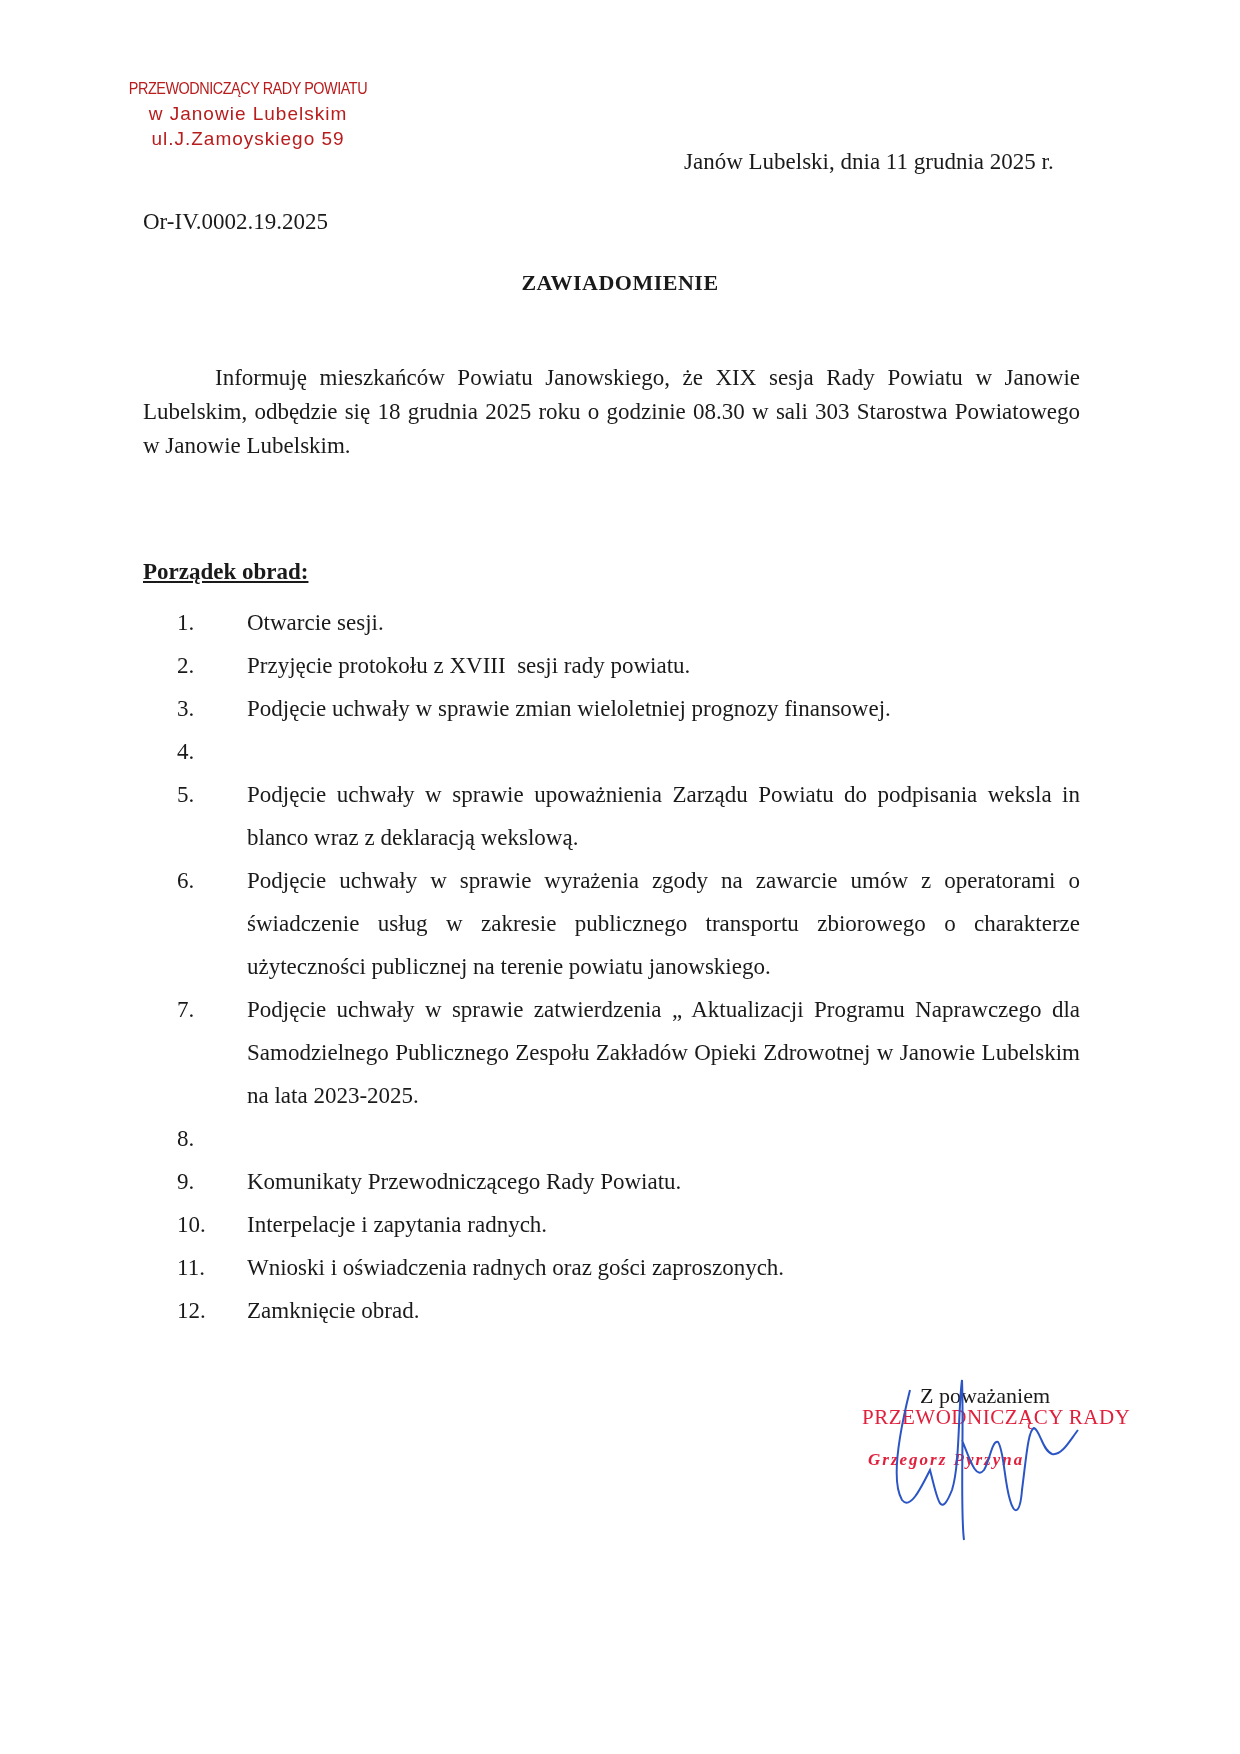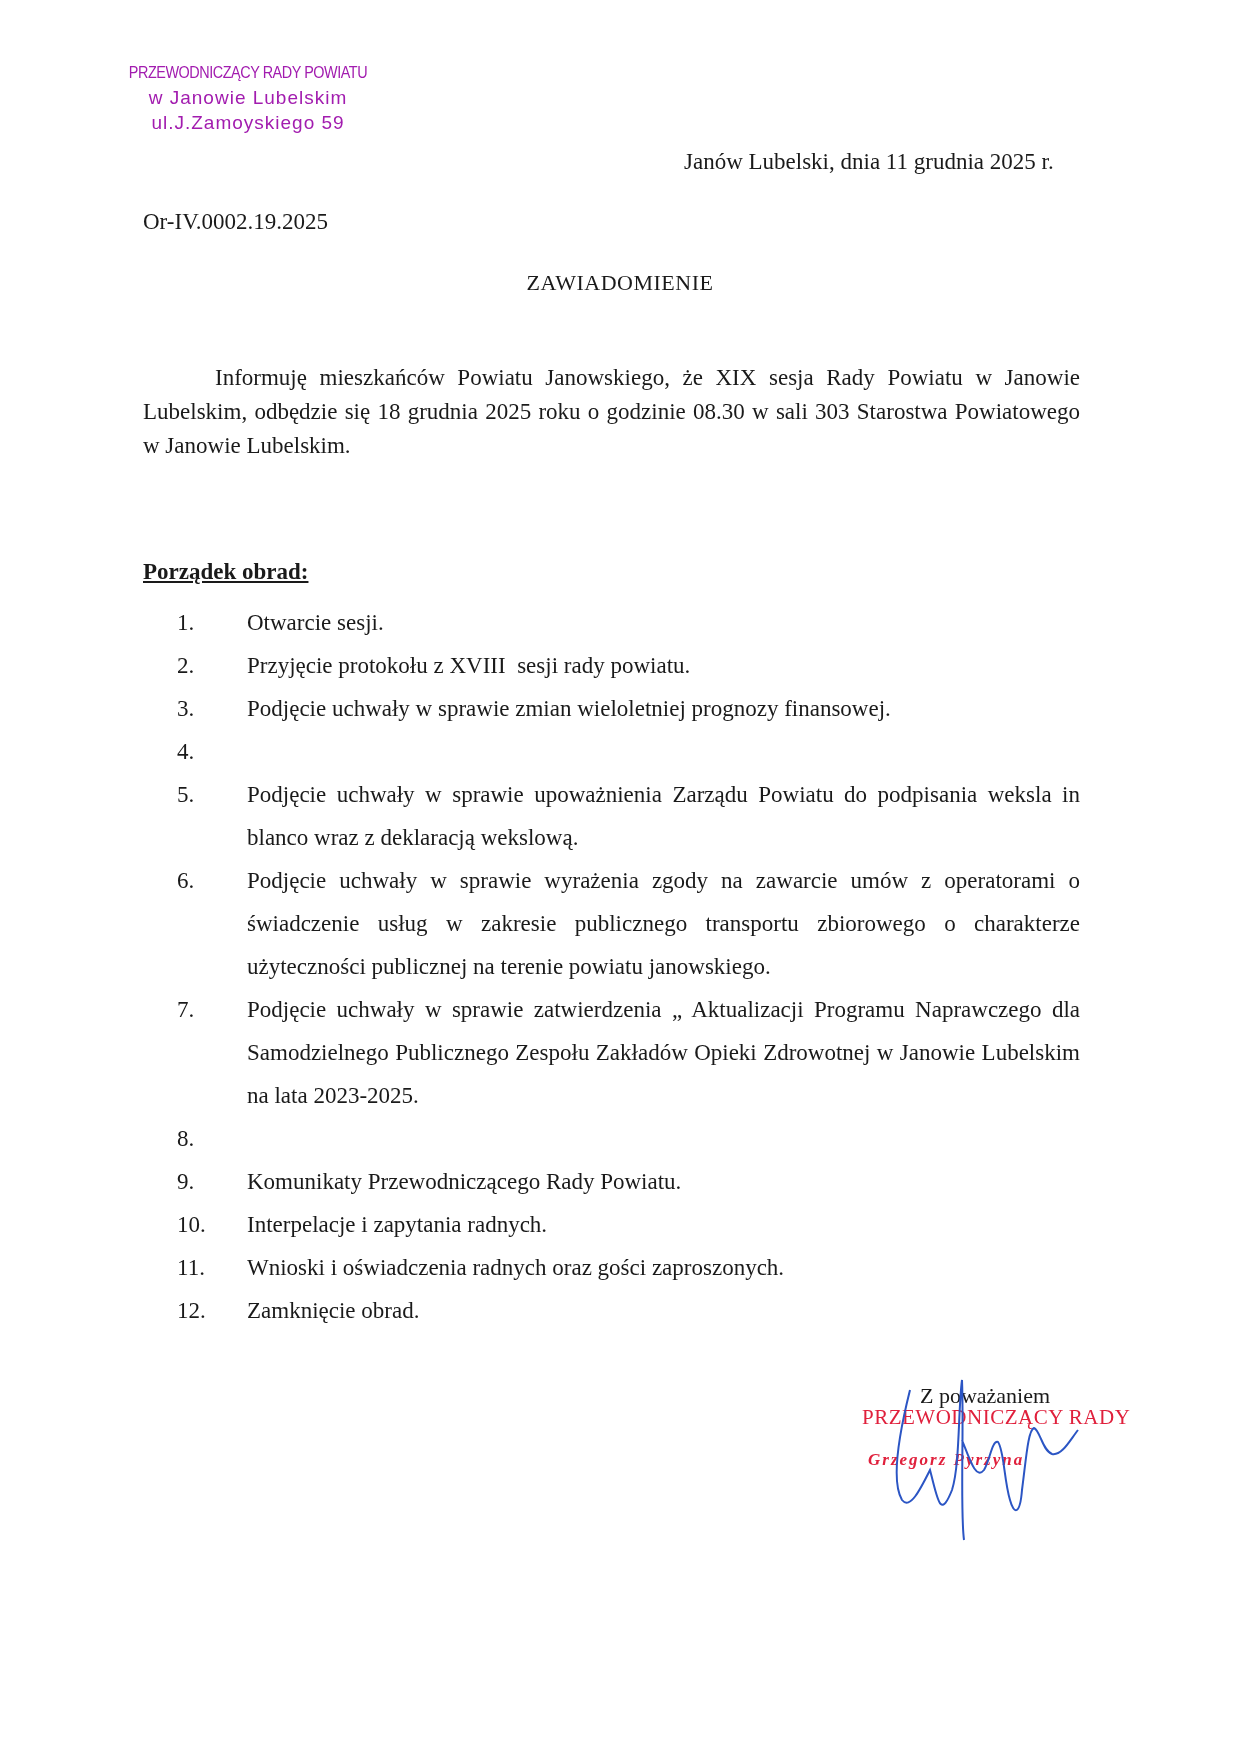--- a/index.html
+++ b/index.html
@@ -1,26 +1,26 @@
 <!DOCTYPE html>
 <html><head>
 <meta charset="utf-8">
 <style>
   html, body { margin: 0; padding: 0; background: #ffffff; }
   body { width: 1240px; height: 1754px; position: relative; overflow: hidden;
          font-family: "Liberation Serif", "DejaVu Serif", serif; color: #1a1a1a; }
-  .stamp-top { position: absolute; left: 88px; top: 60px; width: 320px;
+  .stamp-top { position: absolute; left: 88px; top: 76px; width: 320px;
                font-family: "DejaVu Sans Mono", "Liberation Mono", monospace;
-               color: #a21caf; text-align: center; line-height: 25px; }
+               color: #b91c1c; text-align: center; line-height: 25px; }
   .stamp-top .l1 { font-size: 16px; letter-spacing: -0.5px; font-family: "Liberation Sans", sans-serif; transform: scaleX(0.9); }
   .stamp-top .l2, .stamp-top .l3 { font-size: 19px; letter-spacing: 1px; font-family: "Liberation Sans", sans-serif; }
   .place-date { position: absolute; left: 684px; top: 149px; font-size: 23px; }
   .ref { position: absolute; left: 143px; top: 209px; font-size: 23px; }
   .title { position: absolute; left: 0; width: 1240px; top: 270px; text-align: center;
-           font-weight: normal; font-size: 22px; letter-spacing: 0.5px; }
+           font-weight: bold; font-size: 22px; letter-spacing: 0.5px; }
   .intro { position: absolute; left: 143px; top: 361px; width: 937px; font-size: 23px;
            line-height: 34px; text-align: justify; text-indent: 72px;
            transform-origin: left top; }
   .agenda-head { position: absolute; left: 143px; top: 559px; font-size: 23px;
                  font-weight: bold; text-decoration: underline; }
   .agenda { position: absolute; left: 143px; top: 601px; width: 937px; font-size: 23px; line-height: 43px; }
   .item { display: flex; }
   .item .num { width: 104px; padding-left: 34px; box-sizing: border-box; flex: none; }
   .item .txt { flex: 1; text-align: justify; }
   .closing { position: absolute; left: 920px; top: 1383px; font-size: 22px; }

